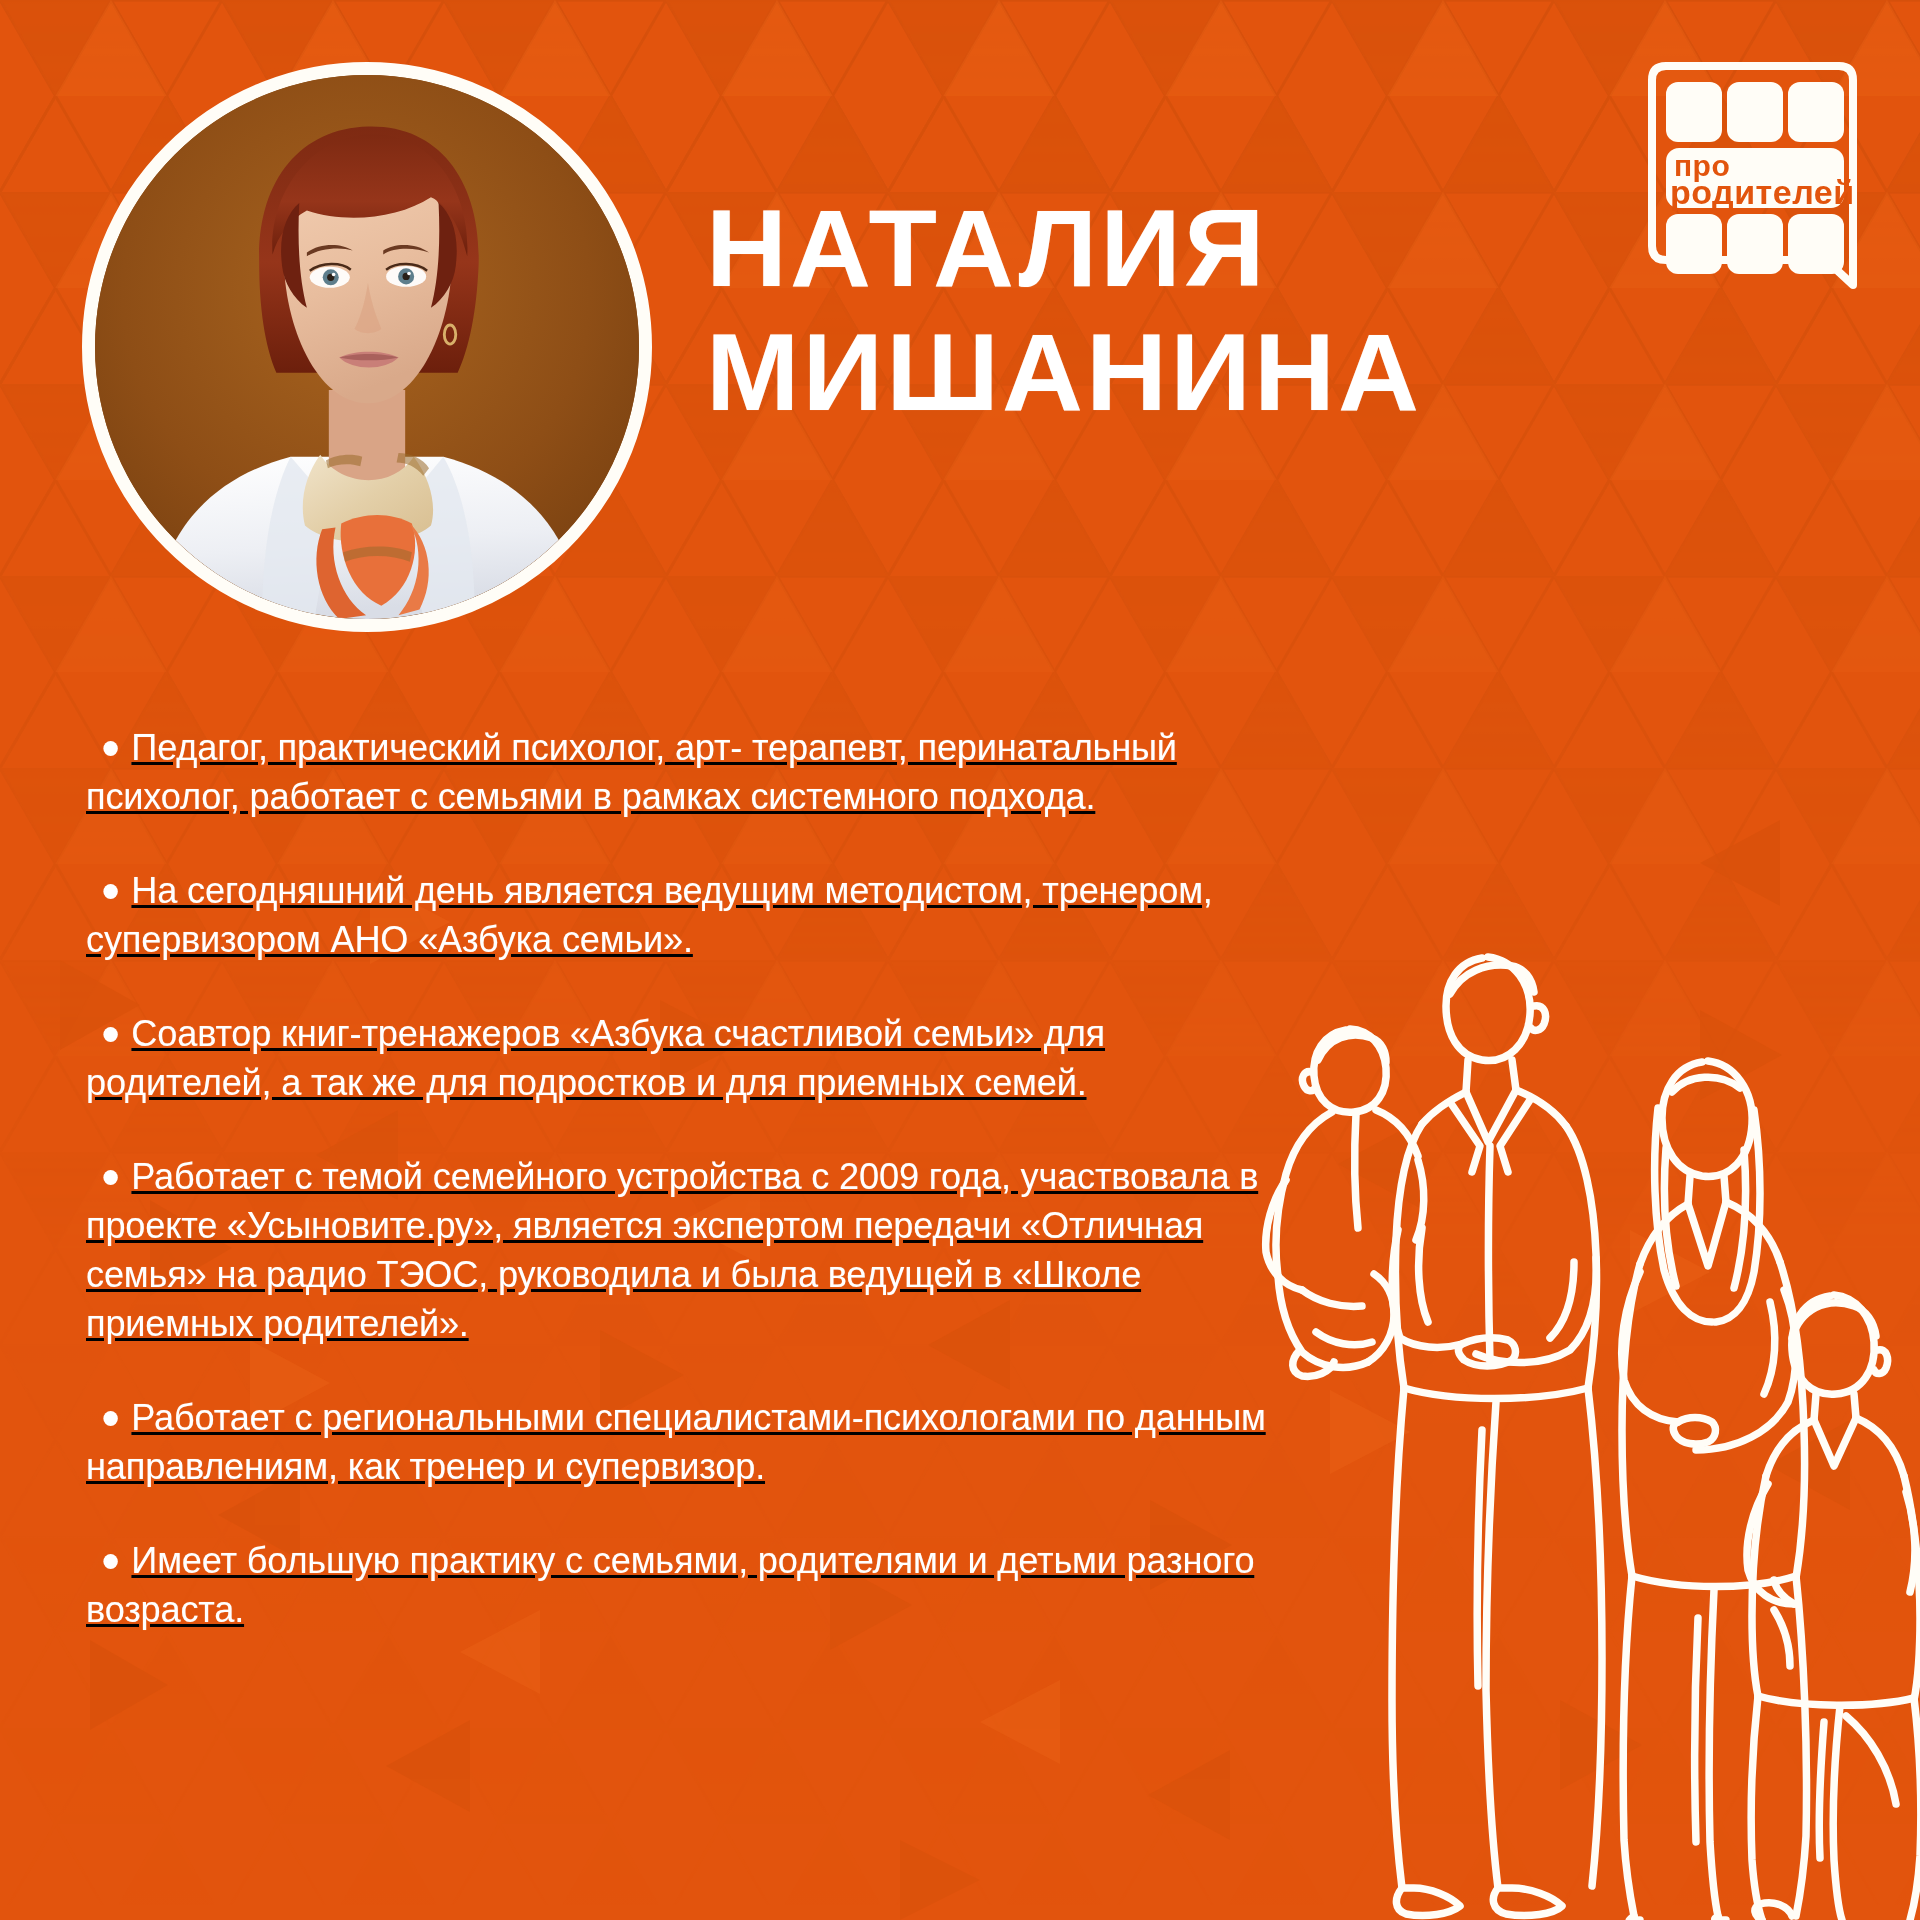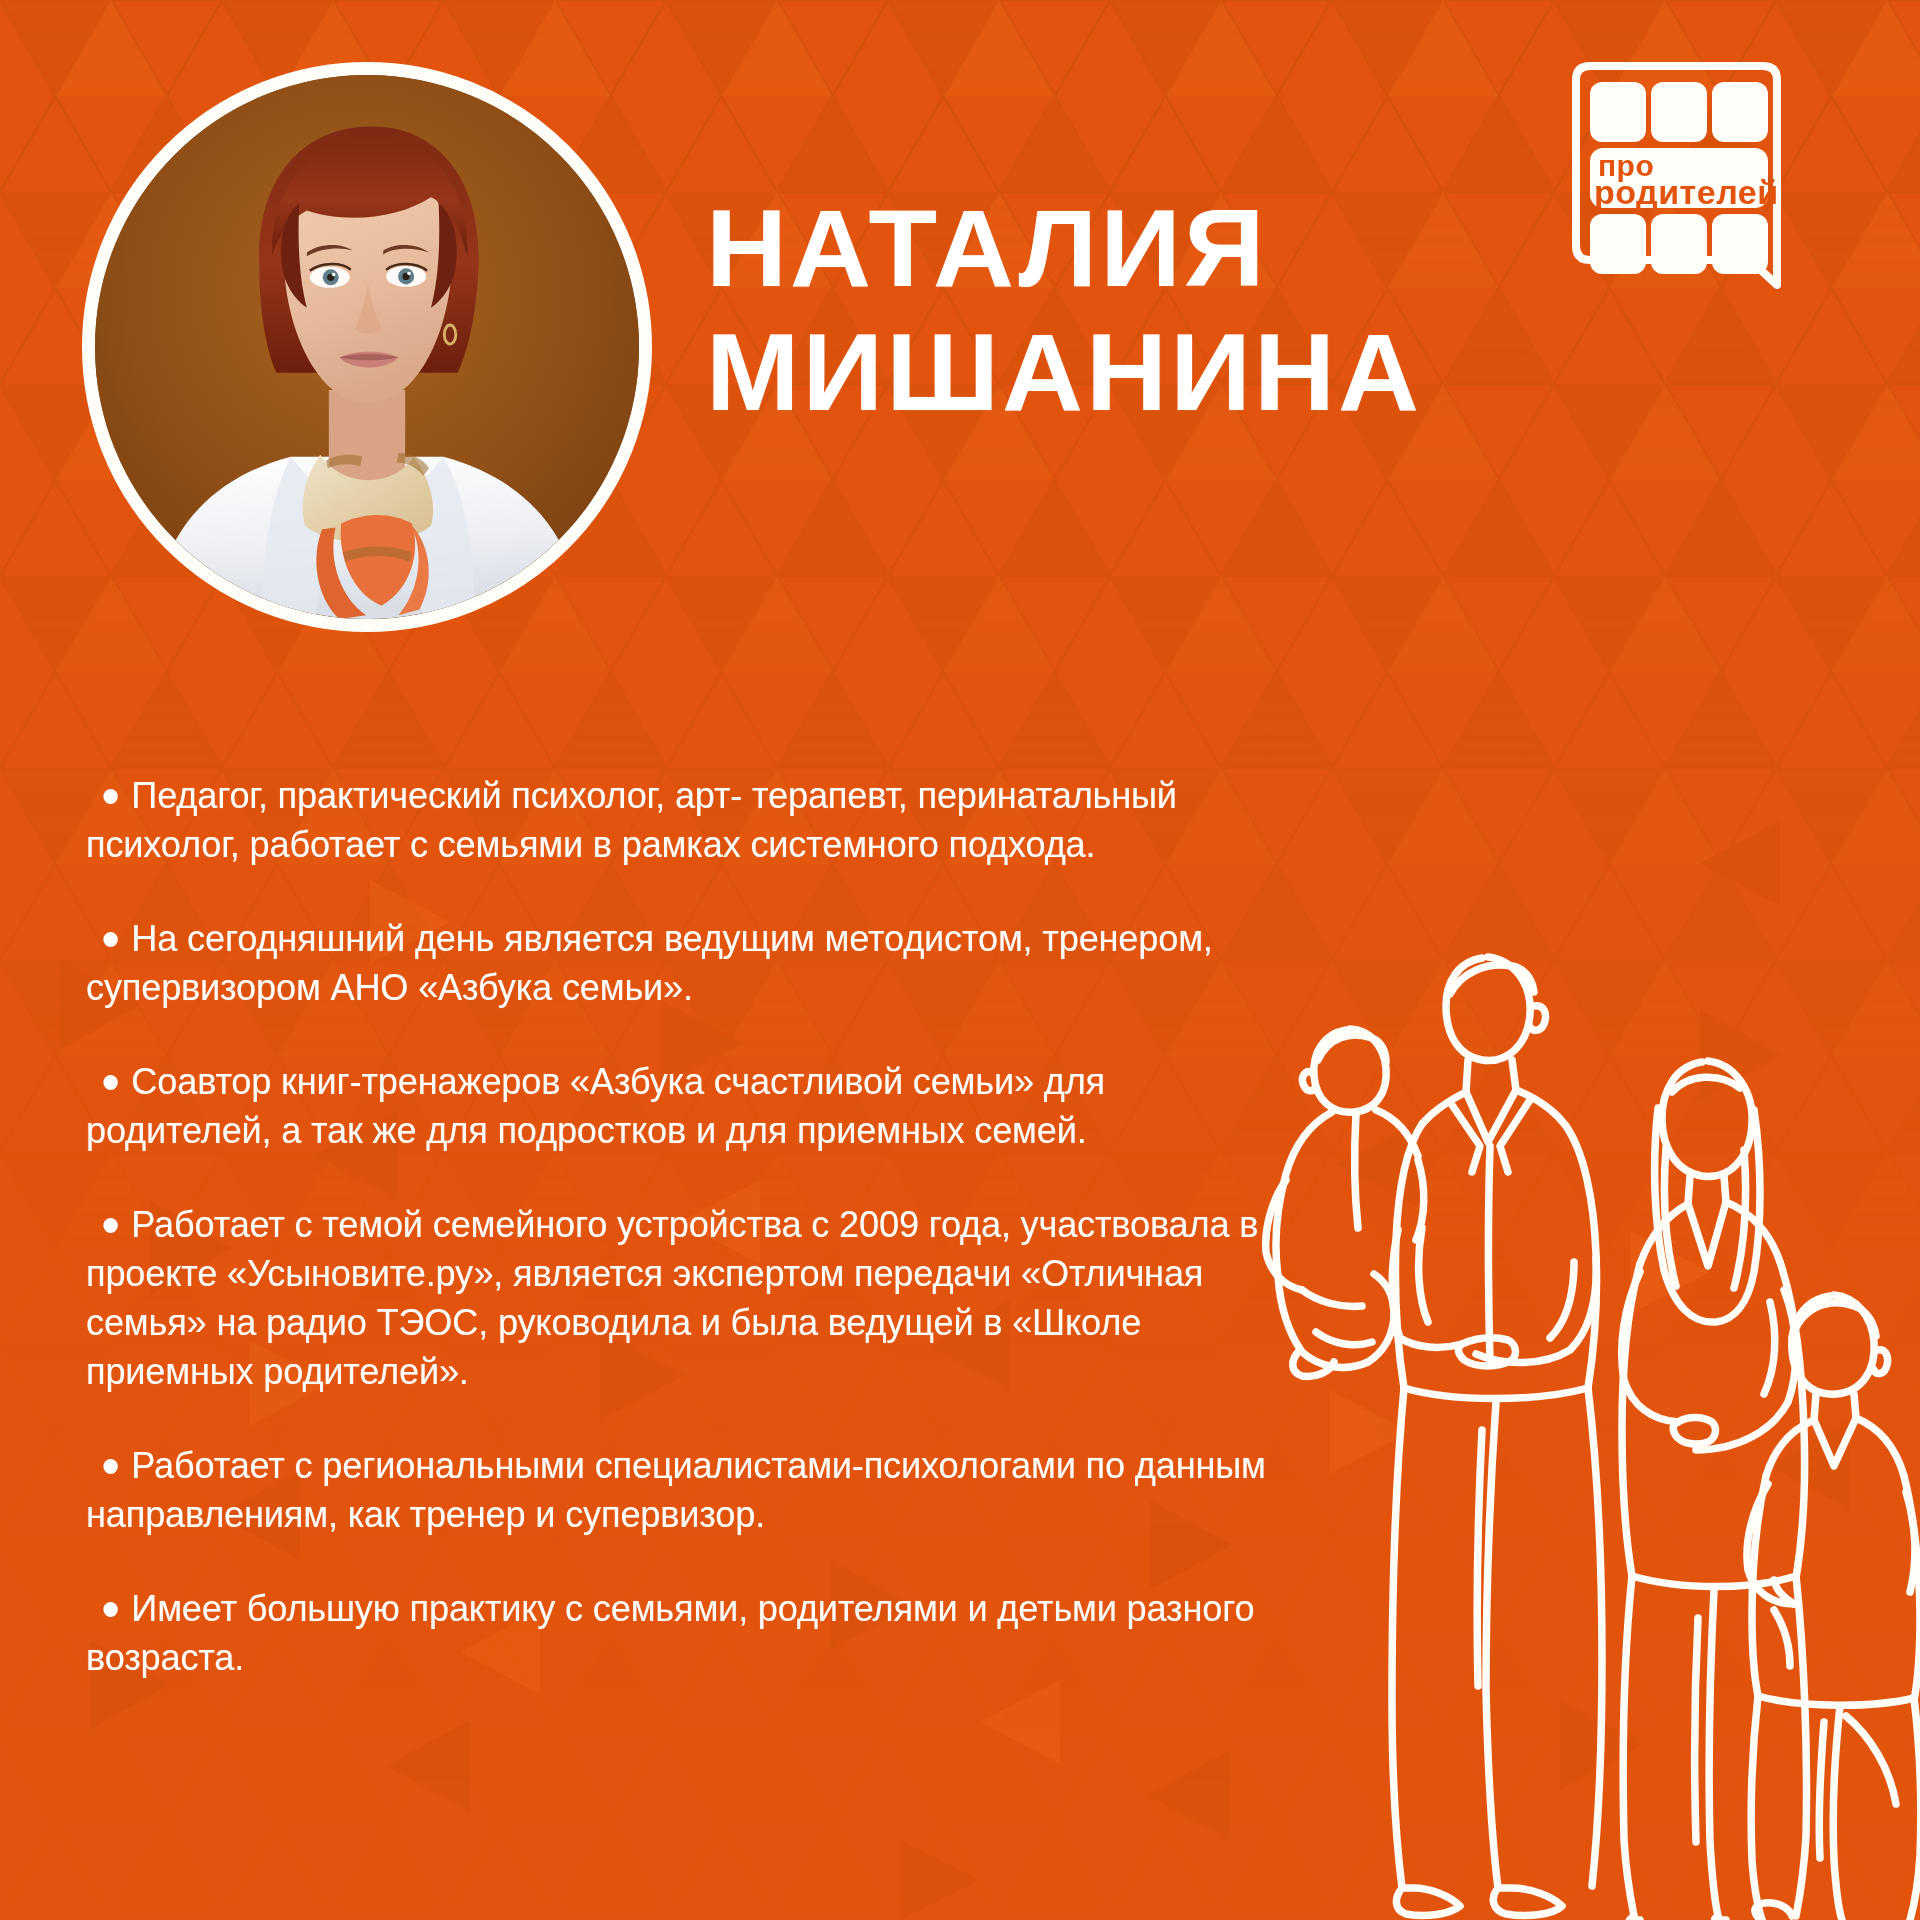--- a/index.html
+++ b/index.html
@@ -40,28 +40,29 @@
     line-height:124px;
     letter-spacing:3px;
     transform:scaleX(1.02);
     transform-origin:left top;
     text-shadow:0 0 1px rgba(255,255,255,.4);
   }
   #heading .ln{ display:block; white-space:nowrap; }
 
   
   #logo{
-    position:absolute; left:1564px; top:60px; width:225px; height:235px;
+    position:absolute; left:1640px; top:60px; width:225px; height:235px;
     z-index:5;
   }
 
   
   #bio{
-    position:absolute; left:86px; top:771px; width:1230px;
+    position:absolute; left:86px; top:723px; width:1230px;
     z-index:4;
+    text-decoration:underline;
   }
   .bullet-item{
     color:#FFFFFF;
     font-size:37.5px;
     line-height:49px;
     margin-bottom:45px;
     letter-spacing:-0.2px;
     font-stretch:condensed;
     transform:scaleX(0.965);
     transform-origin:left top;

